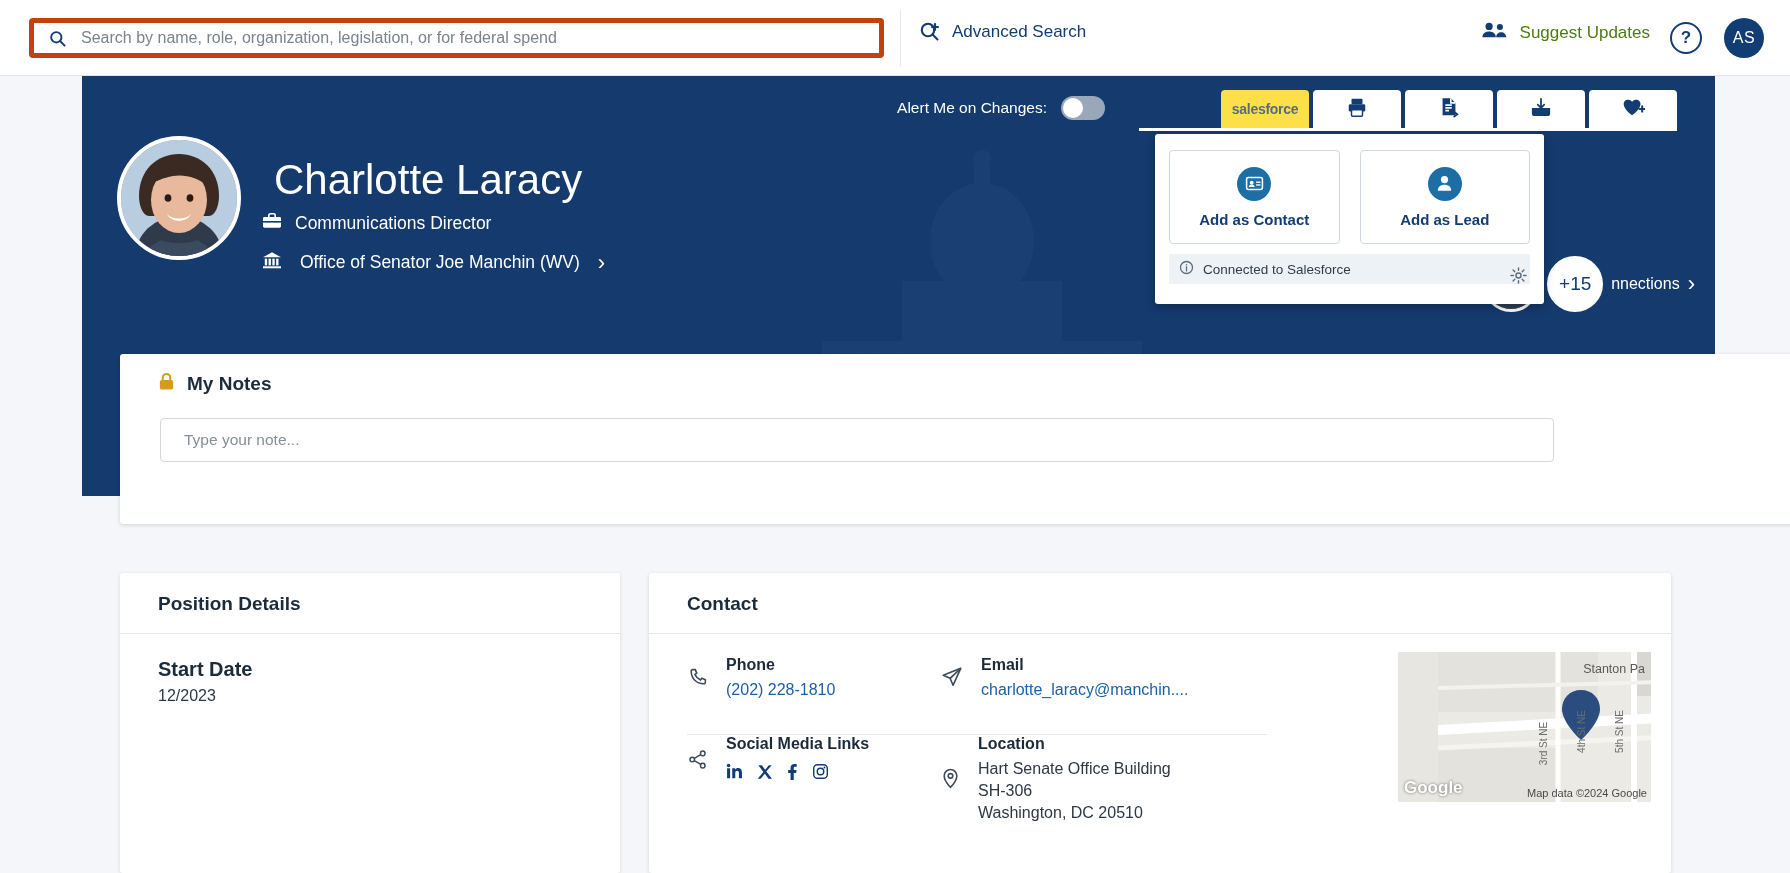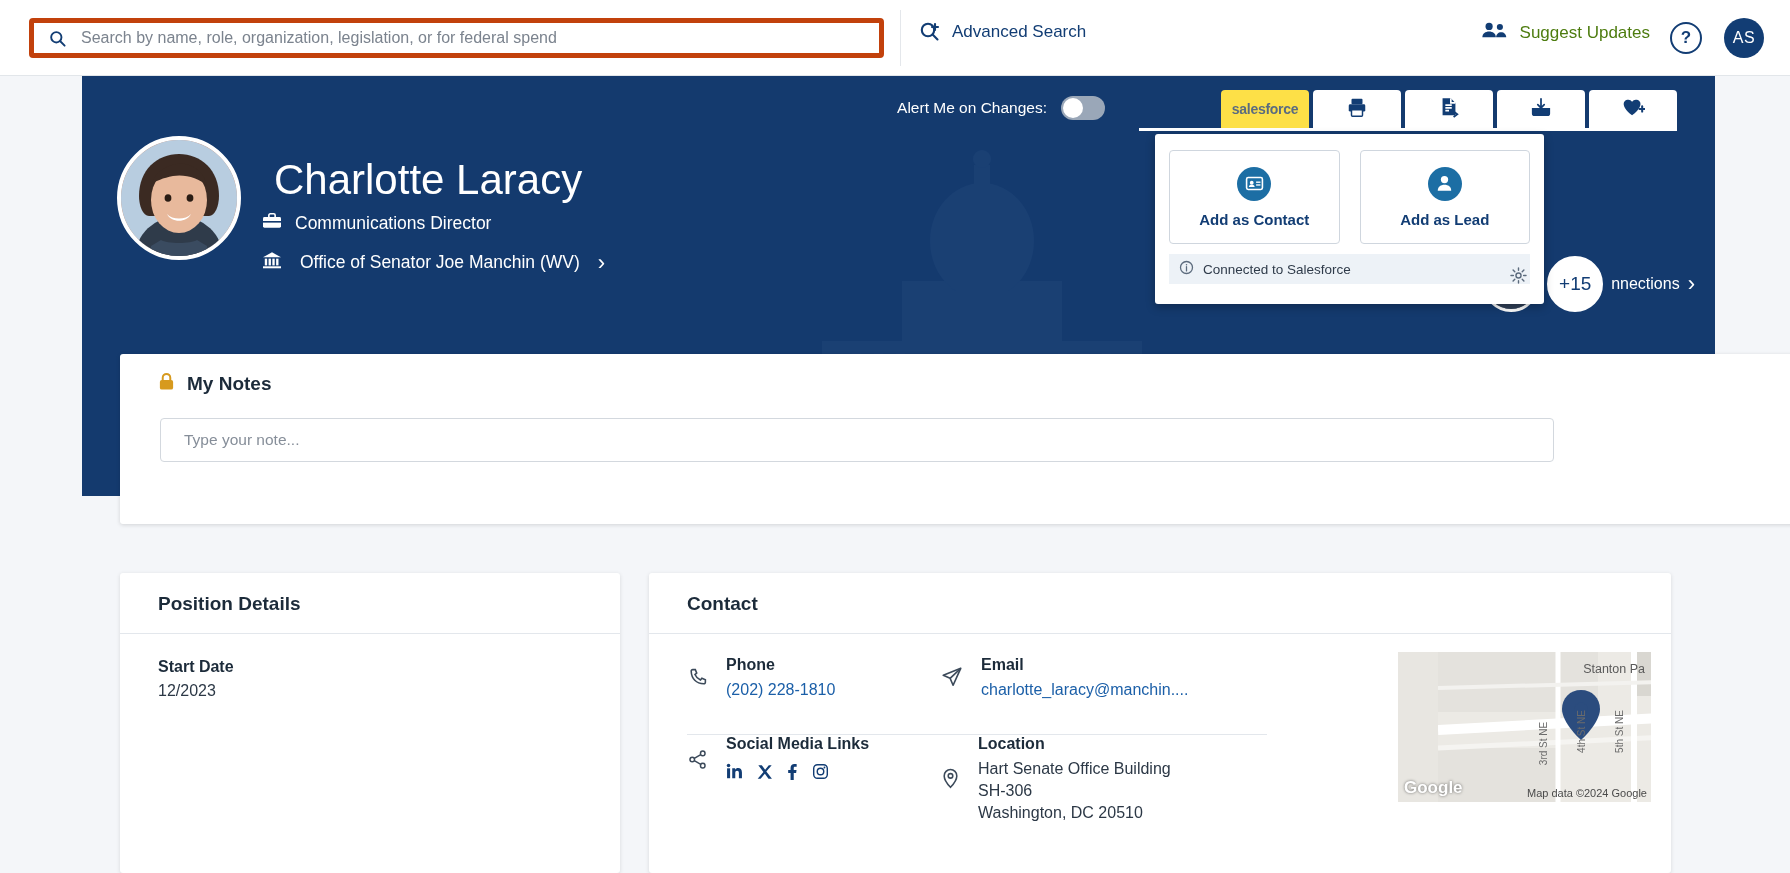--- a/index.html
+++ b/index.html
@@ -185,21 +185,21 @@
   
   .pos-card {
     position: absolute; left: 120px; top: 573px; width: 500px; height: 300px;
     background: #fff; border-radius: 3px; box-shadow: 0 1px 4px rgba(0,0,0,.12);
   }
   .card-title {
     padding: 20px 0 0 38px; font-size: 19px; font-weight: bold; color: #1c2b3a;
   }
   .card-rule { margin-top: 18px; height: 1px; background: #e3e7ec; }
   .pos-body { padding: 24px 0 0 38px; }
-  .pos-label { font-size: 16px; color: #1c2b3a; font-weight: bold; }
+  .pos-label { font-size: 20px; color: #1c2b3a; font-weight: bold; }
   .pos-value { font-size: 16px; color: #2c3846; margin-top: 6px; }
 
   .contact-card {
     position: absolute; left: 649px; top: 573px; width: 1022px; height: 300px;
     background: #fff; border-radius: 3px; box-shadow: 0 1px 4px rgba(0,0,0,.12);
   }
   .contact-grid { position: relative; padding: 22px 0 0 38px; }
   .ci { position: absolute; display: flex; gap: 18px; align-items: center; }
   .ci .glyph { color: #3c4a5a; margin-top: 3px; }
   .ci .lbl { font-size: 16px; font-weight: bold; color: #1c2b3a; }

